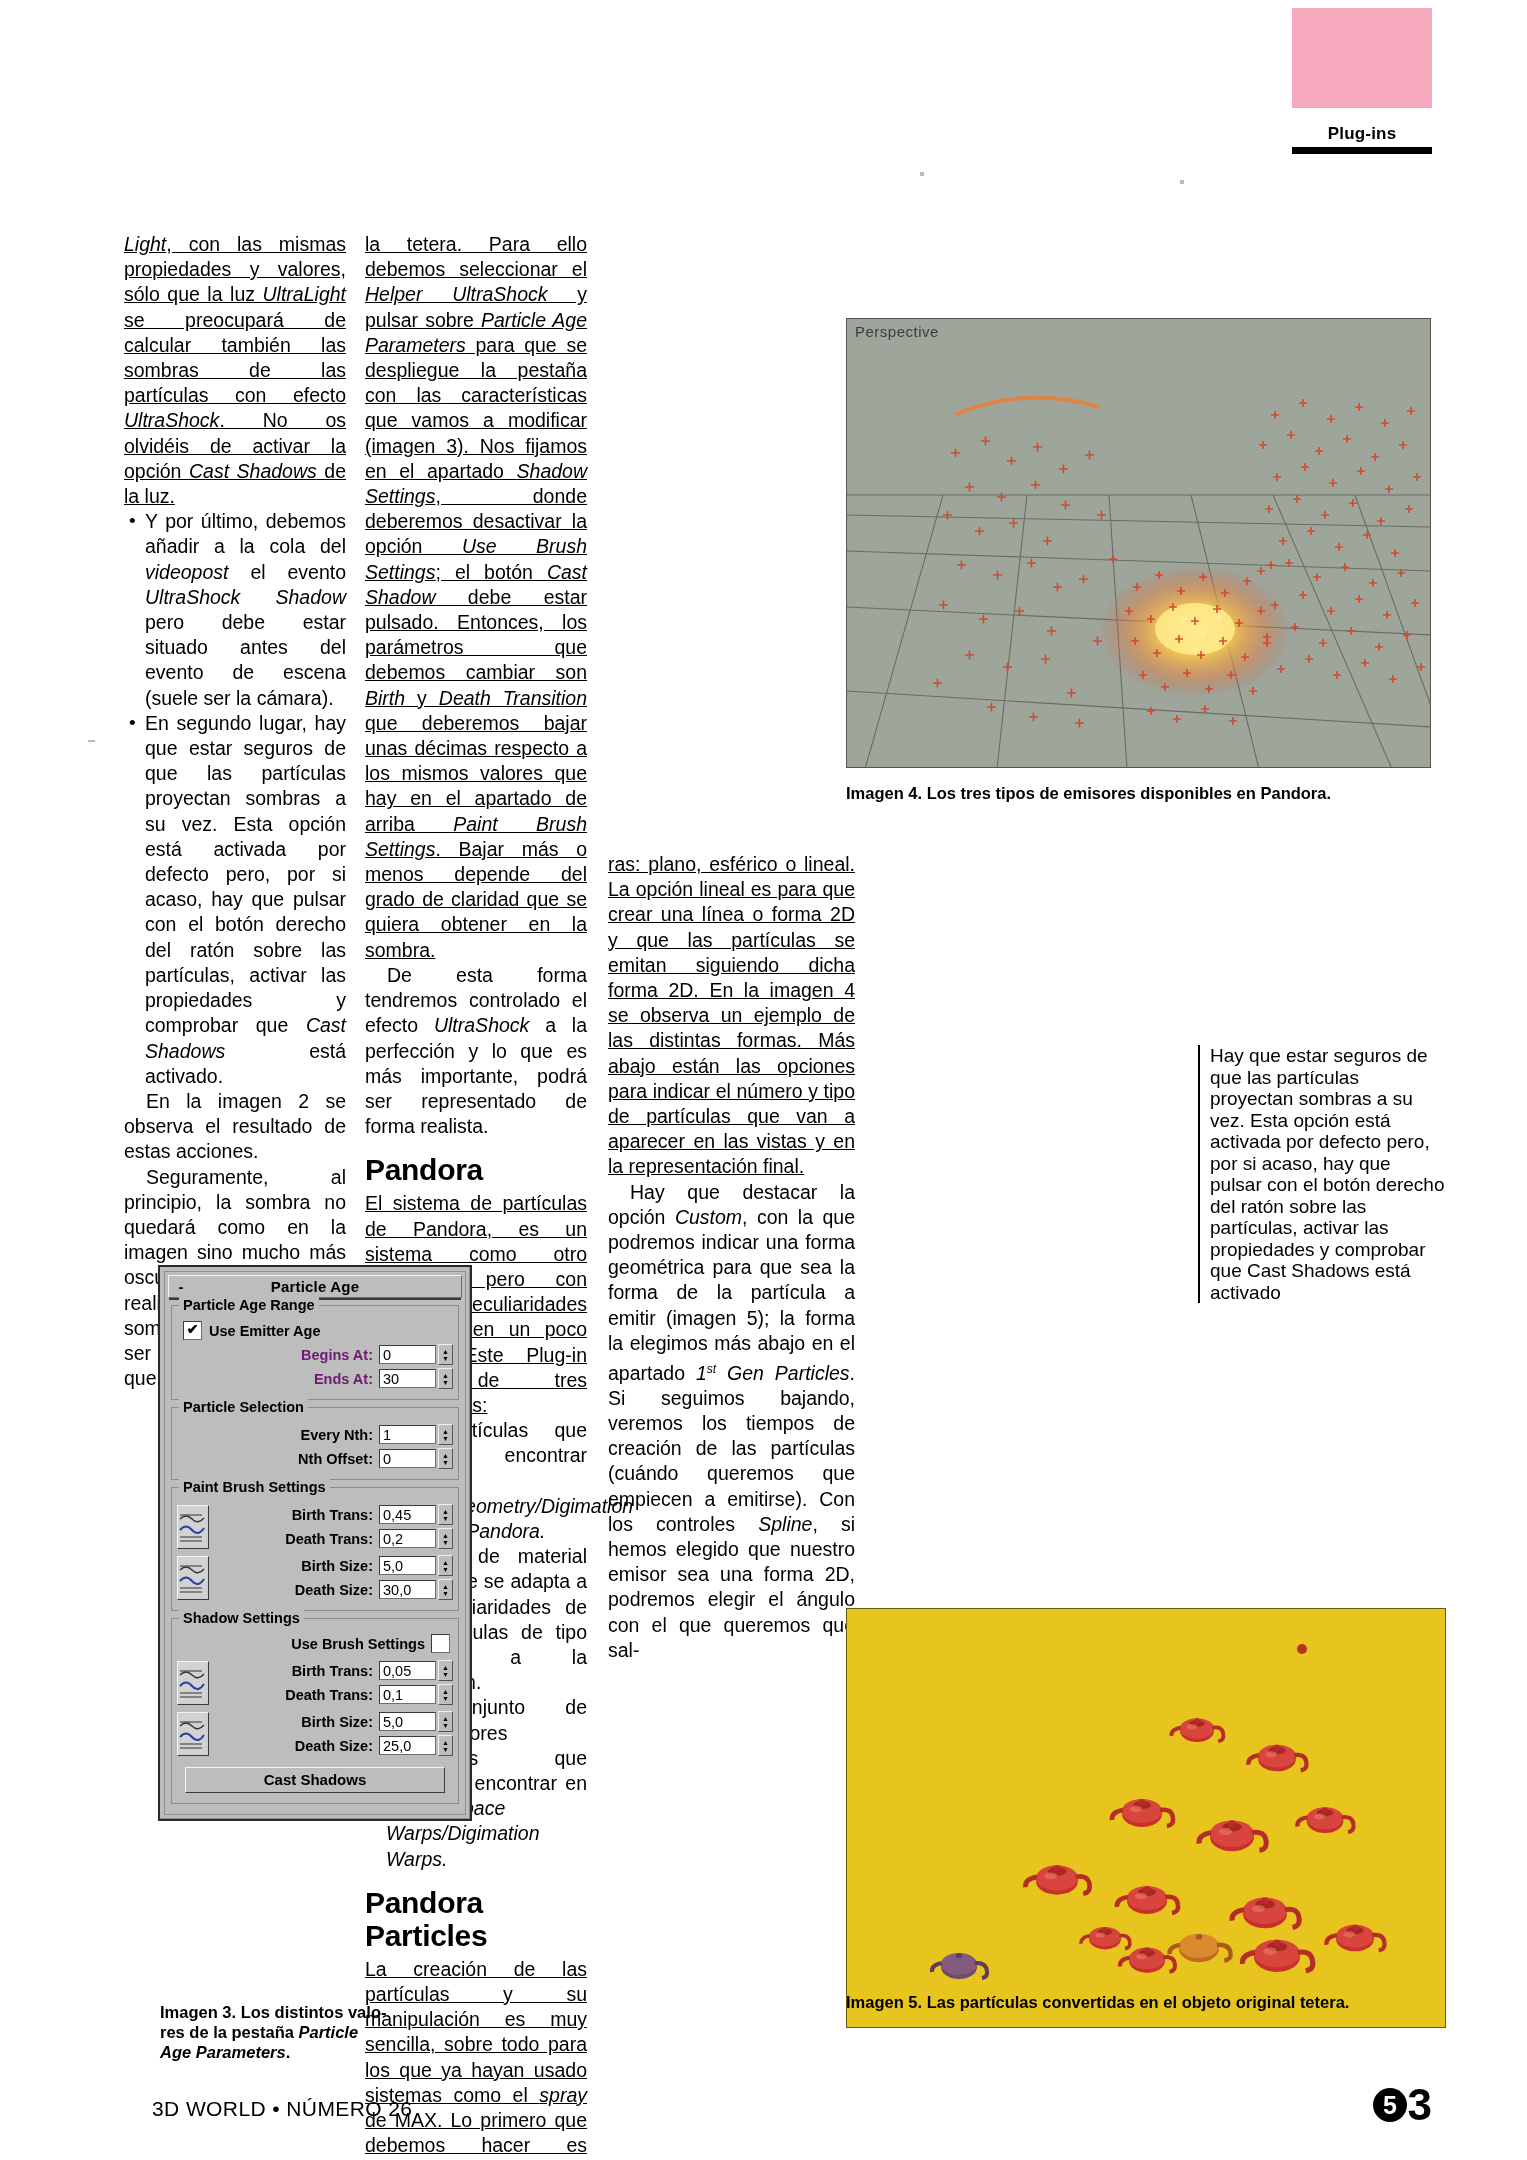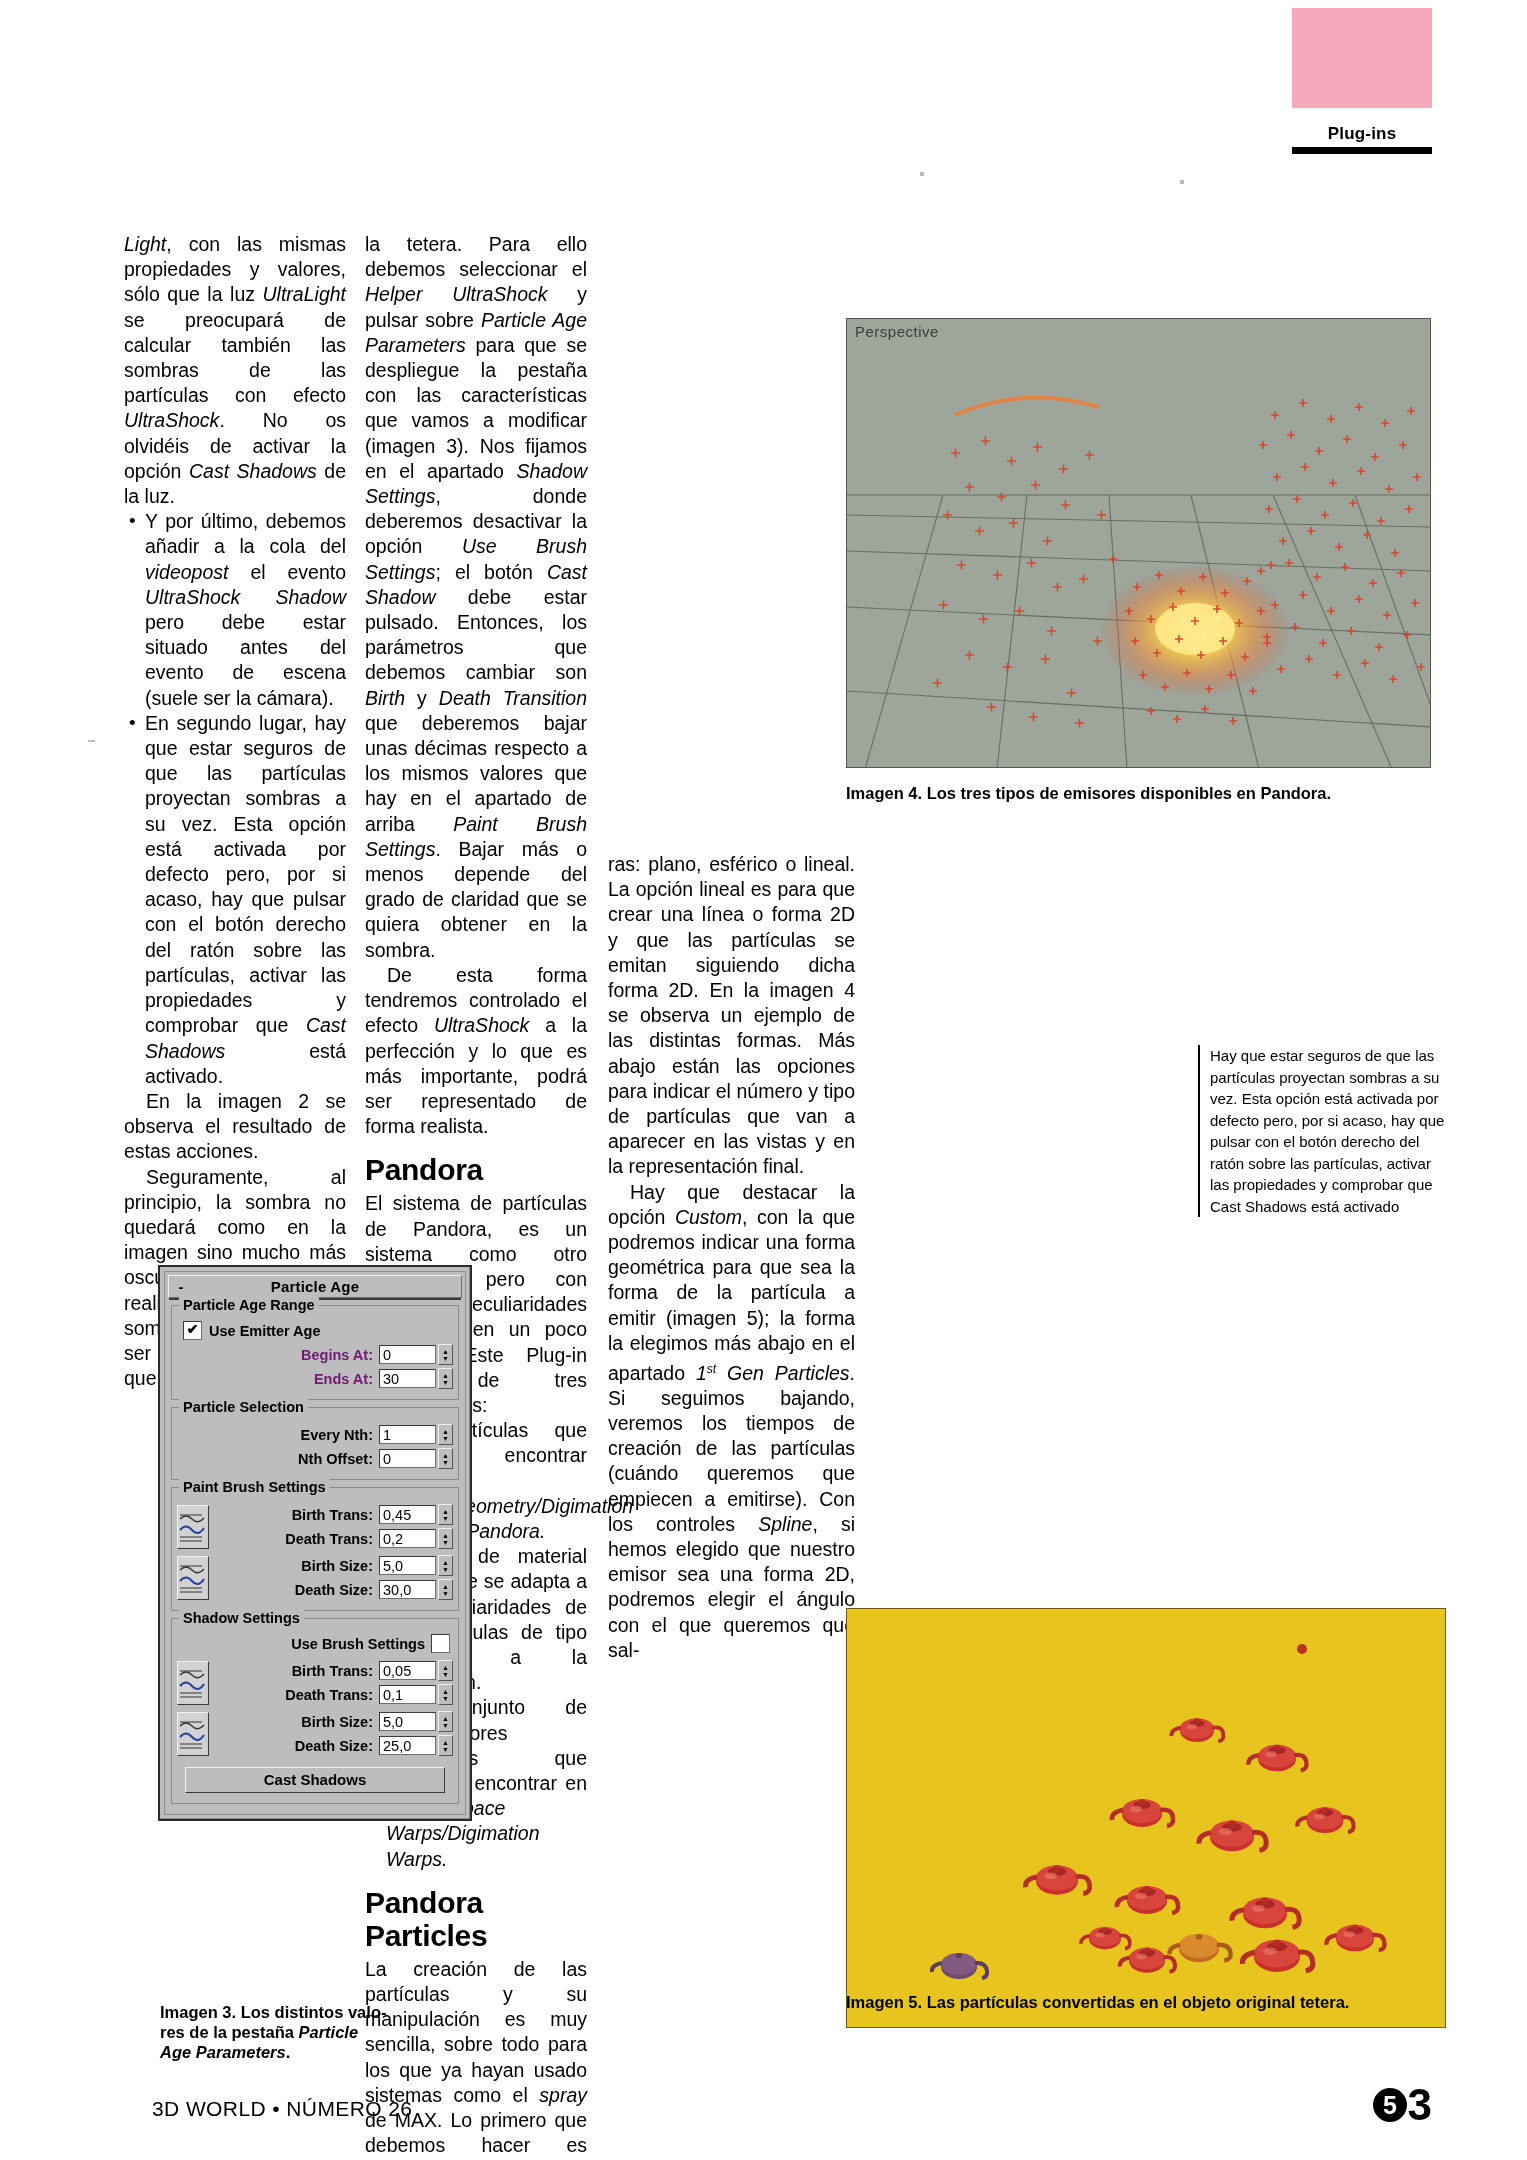--- a/index.html
+++ b/index.html
@@ -19,21 +19,21 @@
   .tab-swatch{width:140px;height:100px;background:#F6A8BC;}
   .tab-label{
     font-size:17px;font-weight:bold;letter-spacing:.2px;
     text-align:center;padding-top:16px;color:#000;
   }
   .tab-rule{width:140px;height:7px;background:#000;margin-top:3px;}
 
   
   .col{position:absolute;font-size:19.5px;line-height:25.2px;text-align:justify;}
   .col p{margin:0;text-indent:22px;}
-  .col p.noind{text-indent:0;}
+  .col p.noind{text-indent:0;text-decoration:underline;}
   .col ul{margin:0;padding:0;list-style:none;}
   .col li{
     position:relative;padding-left:21px;margin:0;
   }
   .col li:before{
     content:"\2022";position:absolute;left:5px;top:-1px;font-size:19px;
   }
   i,em{font-style:italic;}
   .sup{font-size:12px;vertical-align:super;font-style:italic;}
 
@@ -135,21 +135,21 @@
   
   .fig5{position:absolute;left:846px;top:1608px;width:600px;height:420px;}
   .fig5 .canvas{
     width:100%;height:100%;background:#E8C41E;position:relative;overflow:hidden;
     border:1px solid #6a5a10;box-sizing:border-box;
   }
 
   
   .pull{
     position:absolute;left:1198px;top:1045px;width:235px;
-    font-size:15px;line-height:21.5px;
+    font-size:19px;line-height:21.5px;
     border-left:2px solid #000;padding-left:10px;
   }
 
   
   .footer{
     position:absolute;left:152px;top:2097px;font-size:21px;letter-spacing:.4px;
   }
   .pageno{
     position:absolute;right:96px;top:2080px;
     font-size:44px;font-weight:bold;letter-spacing:-1px;

